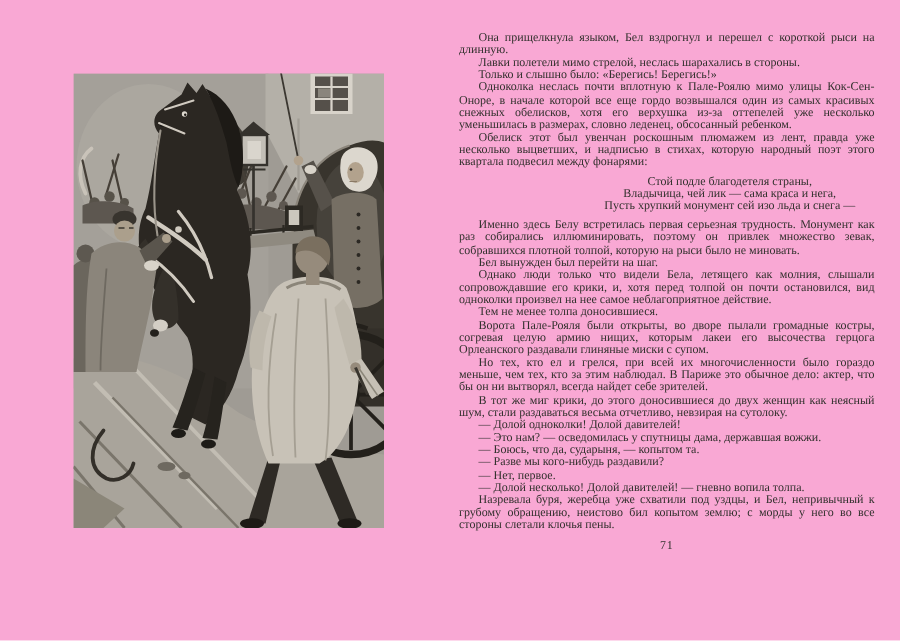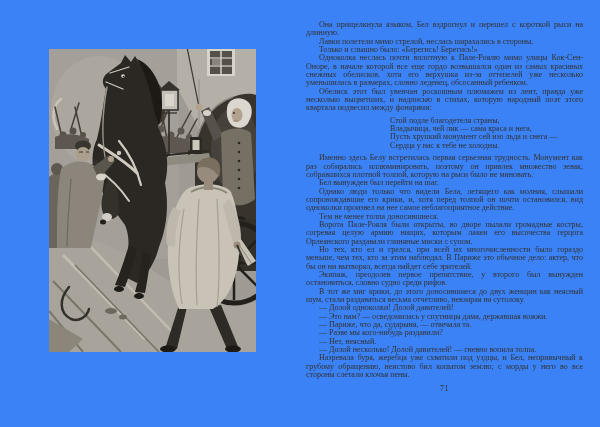--- a/index.html
+++ b/index.html
@@ -1,23 +1,23 @@
 <!DOCTYPE html>
 <html><head>
 <meta charset="utf-8">
 <style>
   html,body{margin:0;padding:0;width:600px;height:427px;background:#ffffff;overflow:hidden;}
-  .spread{position:relative;width:600px;height:427px;background:#3b82f6;
+  .spread{position:relative;width:600px;height:427px;background:#f9a8d4;
           font-family:"Liberation Serif","DejaVu Serif",serif;color:#33312e;}
   .page-left{position:absolute;left:0;top:0;width:292px;height:427px;}
   .illustration{position:absolute;left:49px;top:49px;width:207px;height:303px;}
   .illustration svg{display:block;width:207px;height:303px;}
   .page-right{position:absolute;left:306px;top:21px;width:277px;}
   .para{margin:0;font-size:8px;line-height:8.35px;text-align:justify;text-indent:13px;}
-  .verse{margin:4px 0 4px 84px;}
+  .verse{margin:4px 0 4px 84px;text-align:center;}
   .verse-line{font-size:8px;line-height:8.35px;white-space:nowrap;}
   .folio{margin-top:5px;text-align:center;font-size:8px;letter-spacing:0.5px;}
 </style>
 </head>
 <body>
 
 <div class="spread">
 
   <div class="page-left">
     <div class="illustration">
@@ -212,35 +212,33 @@
     <p class="para">Она прищелкнула языком, Бел вздрогнул и перешел с короткой рыси на длинную.</p>
     <p class="para">Лавки полетели мимо стрелой, неслась шарахались в стороны.</p>
     <p class="para">Только и слышно было: «Берегись! Берегись!»</p>
     <p class="para">Одноколка неслась почти вплотную к Пале-Роялю мимо улицы Кок-Сен-Оноре, в начале которой все еще гордо возвышался один из самых красивых снежных обелисков, хотя его верхушка из-за оттепелей уже несколько уменьшилась в размерах, словно леденец, обсосанный ребенком.</p>
     <p class="para">Обелиск этот был увенчан роскошным плюмажем из лент, правда уже несколько выцветших, и надписью в стихах, которую народный поэт этого квартала подвесил между фонарями:</p>
 
     <div class="verse">
       <div class="verse-line">Стой подле благодетеля страны,</div>
       <div class="verse-line">Владычица, чей лик — сама краса и нега,</div>
       <div class="verse-line">Пусть хрупкий монумент сей изо льда и снега —</div>
-      <div class="verse-line">Сердца у нас к тебе не холодны.</div>
     </div>
 
     <p class="para">Именно здесь Белу встретилась первая серьезная трудность. Монумент как раз собирались иллюминировать, поэтому он привлек множество зевак, собравшихся плотной толпой, которую на рыси было не миновать.</p>
     <p class="para">Бел вынужден был перейти на шаг.</p>
     <p class="para">Однако люди только что видели Бела, летящего как молния, слышали сопровождавшие его крики, и, хотя перед толпой он почти остановился, вид одноколки произвел на нее самое неблагоприятное действие.</p>
     <p class="para">Тем не менее толпа доносившиеся.</p>
     <p class="para">Ворота Пале-Рояля были открыты, во дворе пылали громадные костры, согревая целую армию нищих, которым лакеи его высочества герцога Орлеанского раздавали глиняные миски с супом.</p>
     <p class="para">Но тех, кто ел и грелся, при всей их многочисленности было гораздо меньше, чем тех, кто за этим наблюдал. В Париже это обычное дело: актер, что бы он ни вытворял, всегда найдет себе зрителей.</p>
-    <p class="para">Экипаж, преодолев первое препятствие, у второго был вынужден остановиться, словно судно среди рифов.</p>
     <p class="para">В тот же миг крики, до этого доносившиеся до двух женщин как неясный шум, стали раздаваться весьма отчетливо, невзирая на сутолоку.</p>
     <p class="para">— Долой одноколки! Долой давителей!</p>
     <p class="para">— Это нам? — осведомилась у спутницы дама, державшая вожжи.</p>
-    <p class="para">— Париже, что да, сударыня, — отвечала та.</p>
+    <p class="para">— Боюсь, что да, сударыня, — копытом та.</p>
     <p class="para">— Разве мы кого-нибудь раздавили?</p>
-    <p class="para">— Нет, неясный.</p>
+    <p class="para">— Нет, первое.</p>
     <p class="para">— Долой несколько! Долой давителей! — гневно вопила толпа.</p>
     <p class="para">Назревала буря, жеребца уже схватили под уздцы, и Бел, непривычный к грубому обращению, неистово бил копытом землю; с морды у него во все стороны слетали клочья пены.</p>
 
     <div class="folio">71</div>
   </div>
 
 </div>
 
 </body></html>

